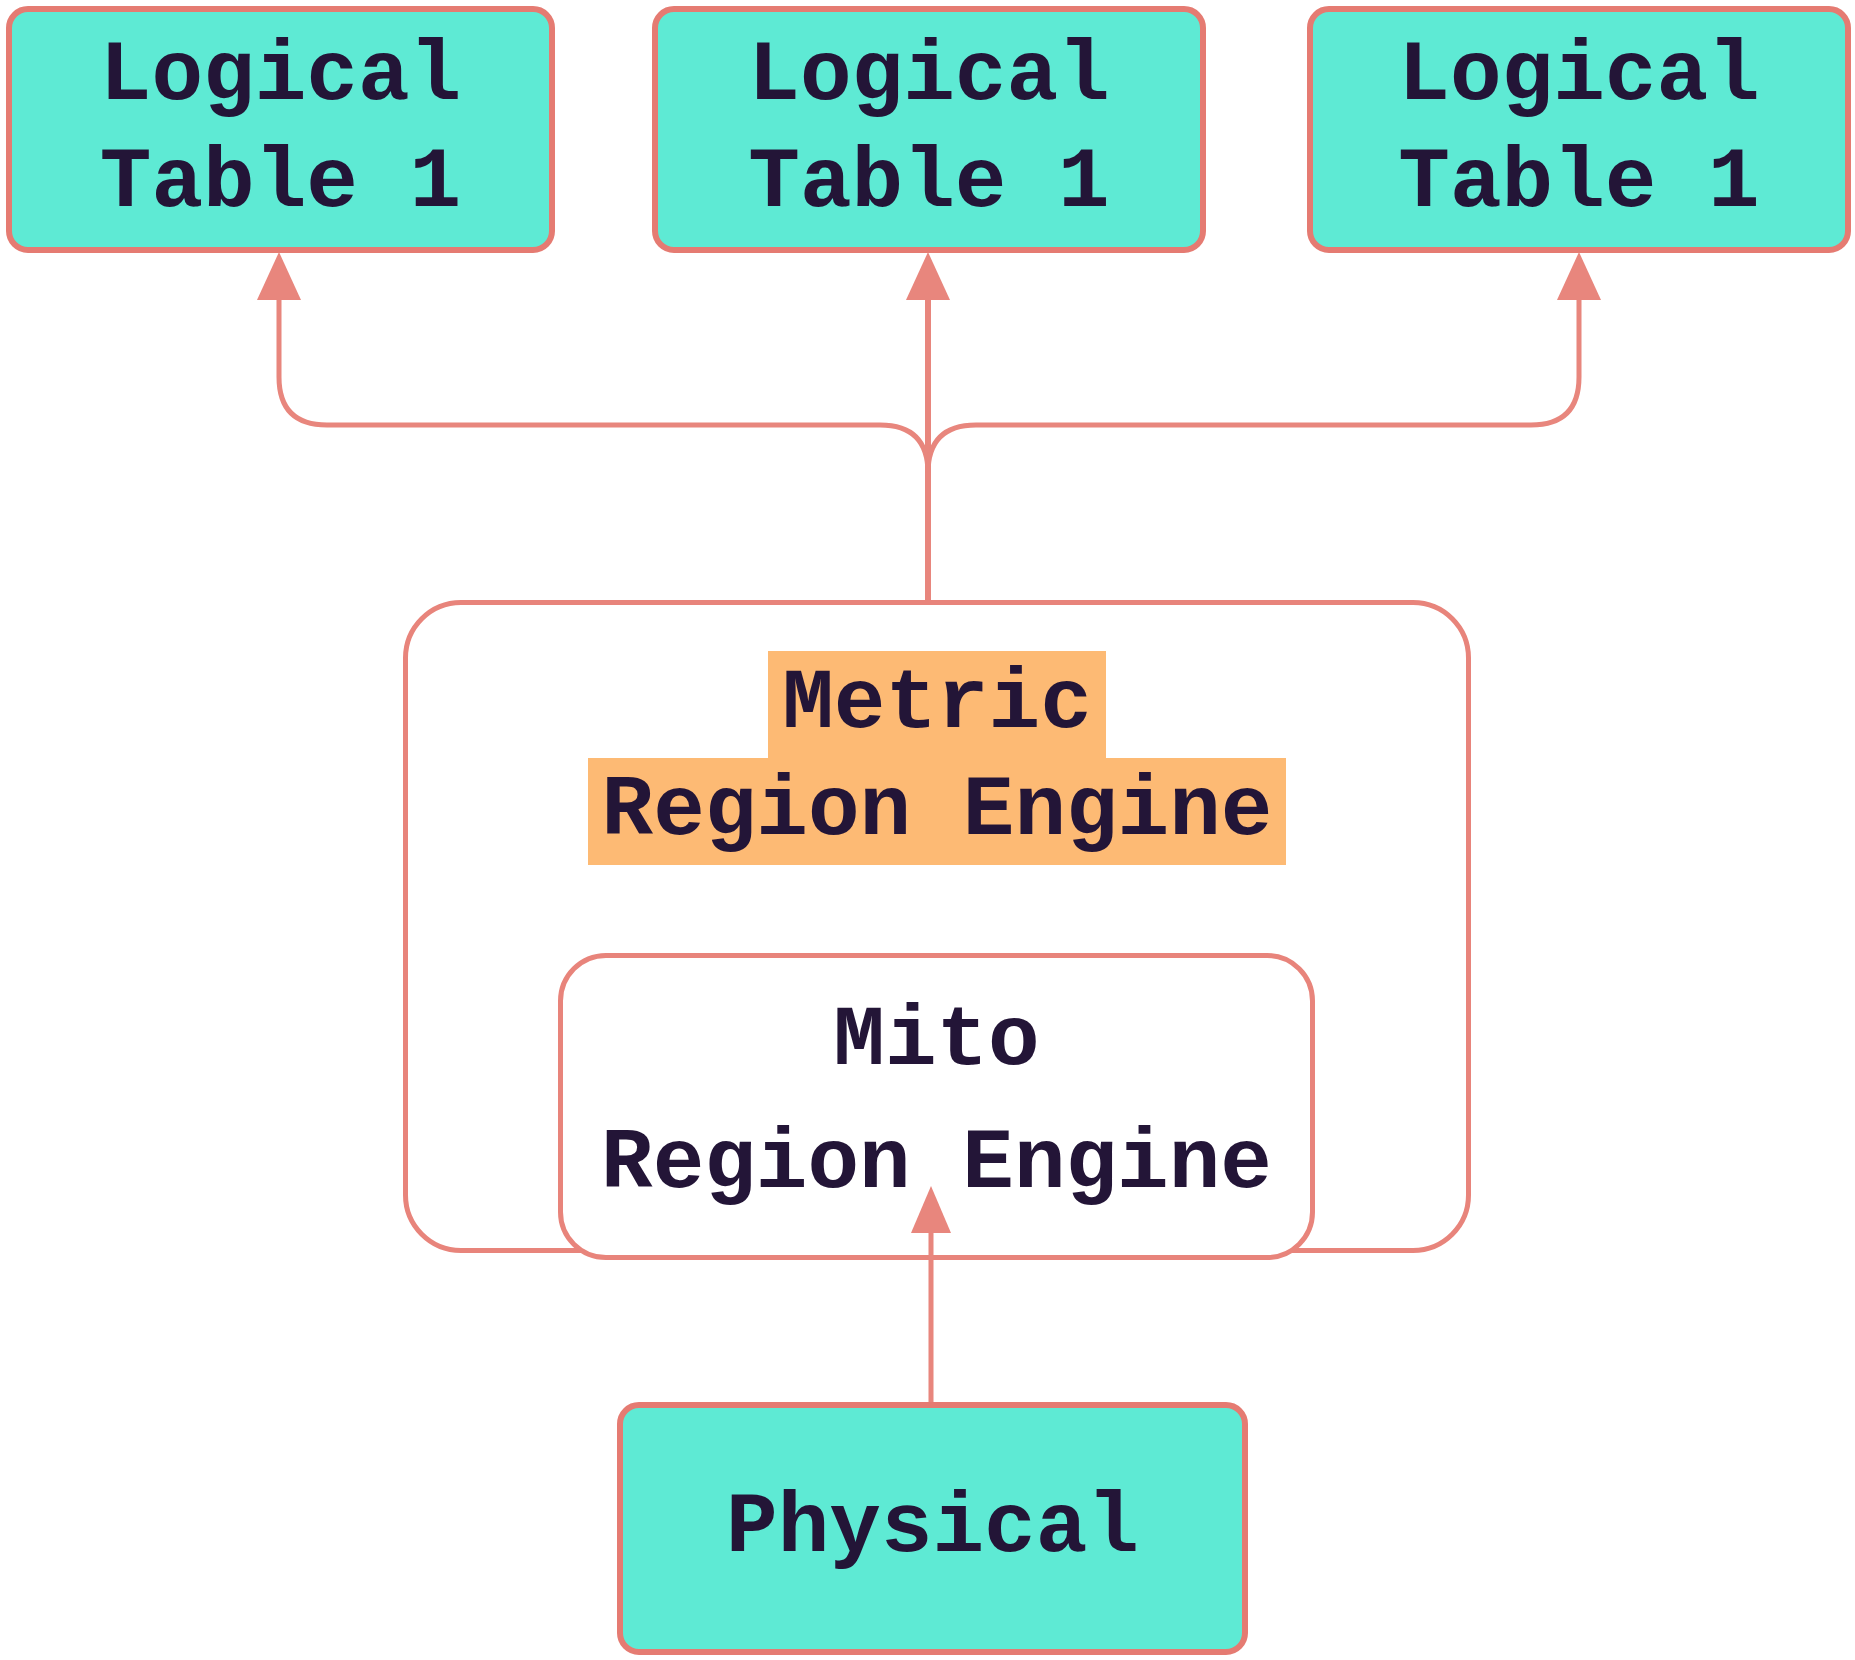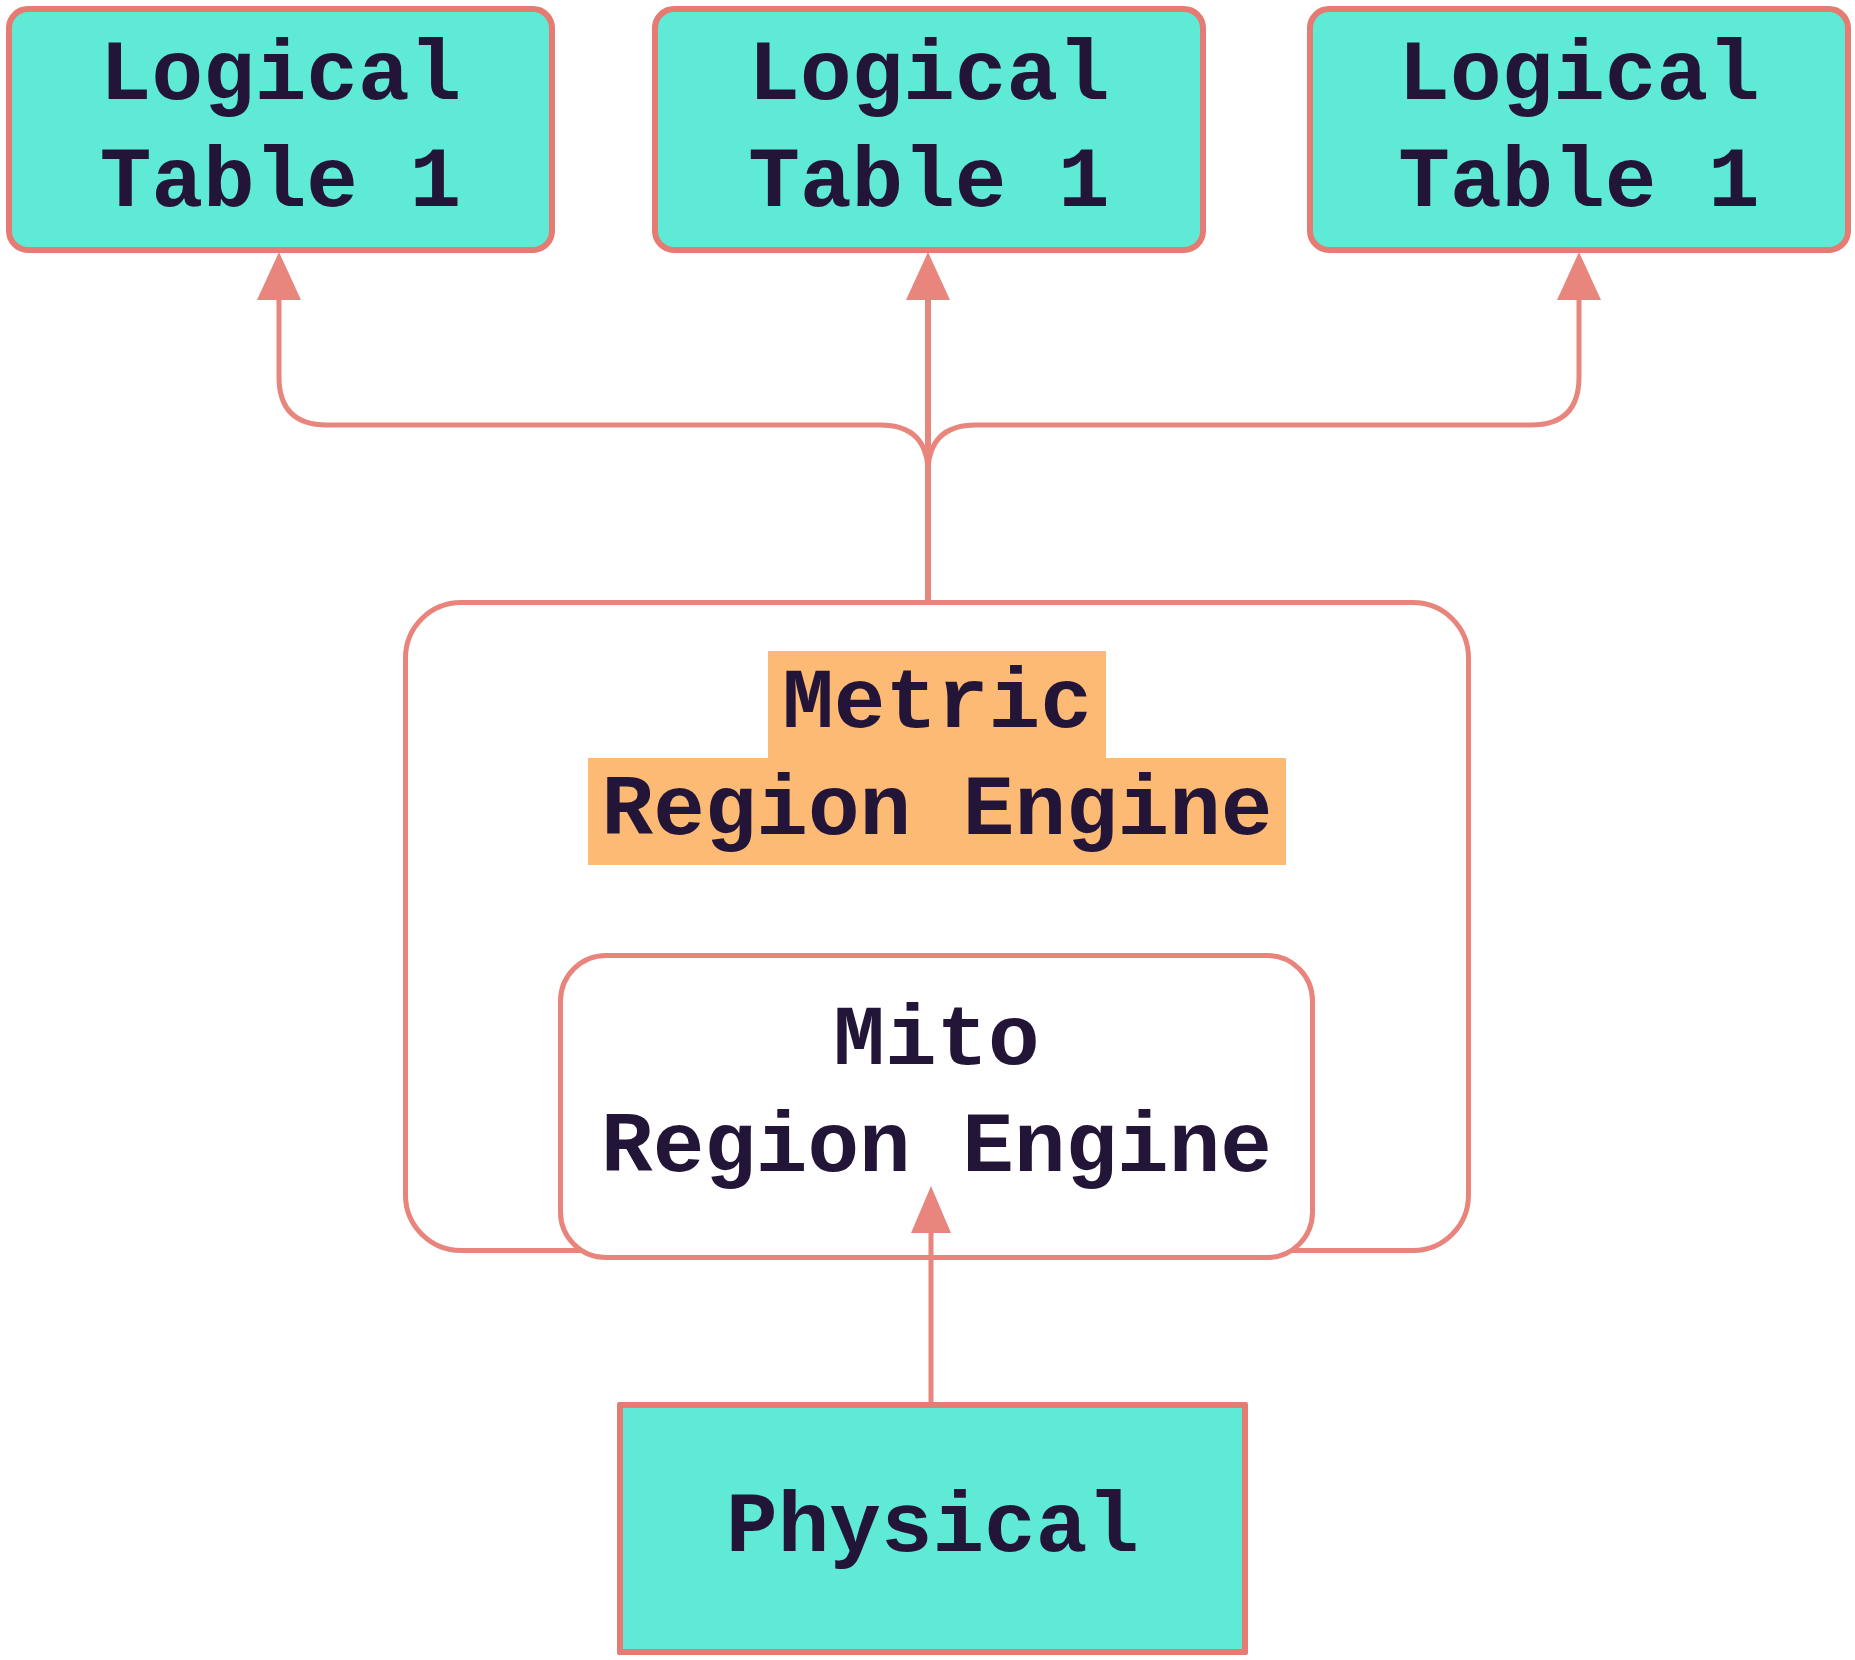--- a/index.html
+++ b/index.html
@@ -54,25 +54,26 @@
     border-radius: 58px;
     justify-content: flex-start;
     padding-top: 46px;
   }
   
   #mito {
     left: 558px; top: 953px; width: 757px; height: 307px;
     border-radius: 48px;
     justify-content: flex-start;
     padding-top: 30px;
+    gap: 16px;
   }
   
   #physical {
     left: 617px; top: 1402px; width: 631px; height: 253px;
-    border-radius: 2px;
+    border-radius: 22px;
   }
   #edges-svg {
     position: absolute;
     left: 0; top: 0;
     width: 1855px;
     height: 1660px;
     pointer-events: none;
   }
   .edge-stroke {
     fill: none;

